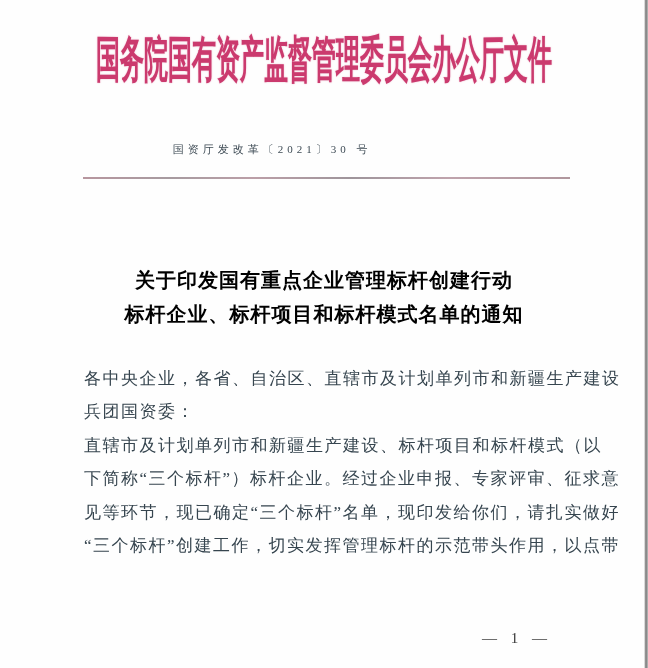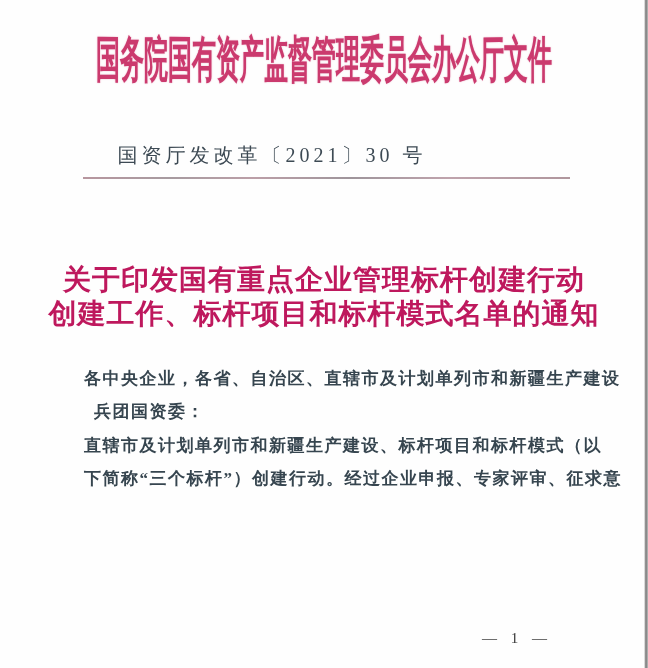--- a/index.html
+++ b/index.html
@@ -28,21 +28,21 @@
     transform-origin: center top;
     text-shadow: 0 0 1px rgba(203, 58, 110, 0.45);
   }
   
   .doc-number {
     position: absolute;
     top: 142px;
     left: 0;
     width: 544px;
     text-align: center;
-    font-size: 20px;
+    font-size: 11px;
     color: #3d4a54;
     letter-spacing: 4px;
     white-space: nowrap;
   }
   
   .red-divider {
     position: absolute;
     top: 177px;
     left: 83px;
     width: 487px;
@@ -52,23 +52,23 @@
       #8d8289 55%, #b4939e 75%, #a2848c 100%);
     opacity: 0.85;
   }
   
   .doc-title {
     position: absolute;
     top: 263px;
     left: 0;
     width: 648px;
     text-align: center;
-    font-size: 28px;
+    font-size: 20px;
     font-weight: 700;
-    color: #be185d;
+    color: #000000;
     line-height: 34px;
     letter-spacing: 1px;
   }
   .doc-title .t-line { white-space: nowrap; }
   
   .body-text {
     position: absolute;
     top: 362px;
     left: 84px;
     width: 488px;
@@ -76,23 +76,22 @@
     color: #36454f;
   }
   .line {
     height: 33.4px;
     line-height: 33.4px;
     letter-spacing: 1.5px;
     text-align: justify;
     text-align-last: justify;
     white-space: nowrap;
     overflow: visible;
-    font-weight: bold;
   }
-  .line.short { text-align-last: left; margin-left: 10px; }
+  .line.short { text-align-last: left; }
   .line.indent { text-indent: 2em; }
   
   .page-num {
     position: absolute;
     top: 630px;
     right: 96px;
     font-size: 15px;
     color: #3a3a3a;
     letter-spacing: 5px;
     white-space: nowrap;
@@ -114,27 +113,29 @@
 <div class="page">
 
   <div class="red-head">国务院国有资产监督管理委员会办公厅文件</div>
 
   <div class="doc-number">国资厅发改革〔2021〕30 号</div>
 
   <div class="red-divider"></div>
 
   <div class="doc-title">
     <div class="t-line">关于印发国有重点企业管理标杆创建行动</div>
-    <div class="t-line">创建工作、标杆项目和标杆模式名单的通知</div>
+    <div class="t-line">标杆企业、标杆项目和标杆模式名单的通知</div>
   </div>
 
   <div class="body-text">
     <div class="line">各中央企业，各省、自治区、直辖市及计划单列市和新疆生产建设</div>
     <div class="line short">兵团国资委：</div>
     <div class="line">直辖市及计划单列市和新疆生产建设、标杆项目和标杆模式（以</div>
-    <div class="line">下简称“三个标杆”）创建行动。经过企业申报、专家评审、征求意</div>
+    <div class="line">下简称“三个标杆”）标杆企业。经过企业申报、专家评审、征求意</div>
+    <div class="line">见等环节，现已确定“三个标杆”名单，现印发给你们，请扎实做好</div>
+    <div class="line">“三个标杆”创建工作，切实发挥管理标杆的示范带头作用，以点带</div>
   </div>
 
   <div class="page-num">— 1 —</div>
 
   <div class="scan-edge"></div>
 
 </div>
 
 </body></html>

